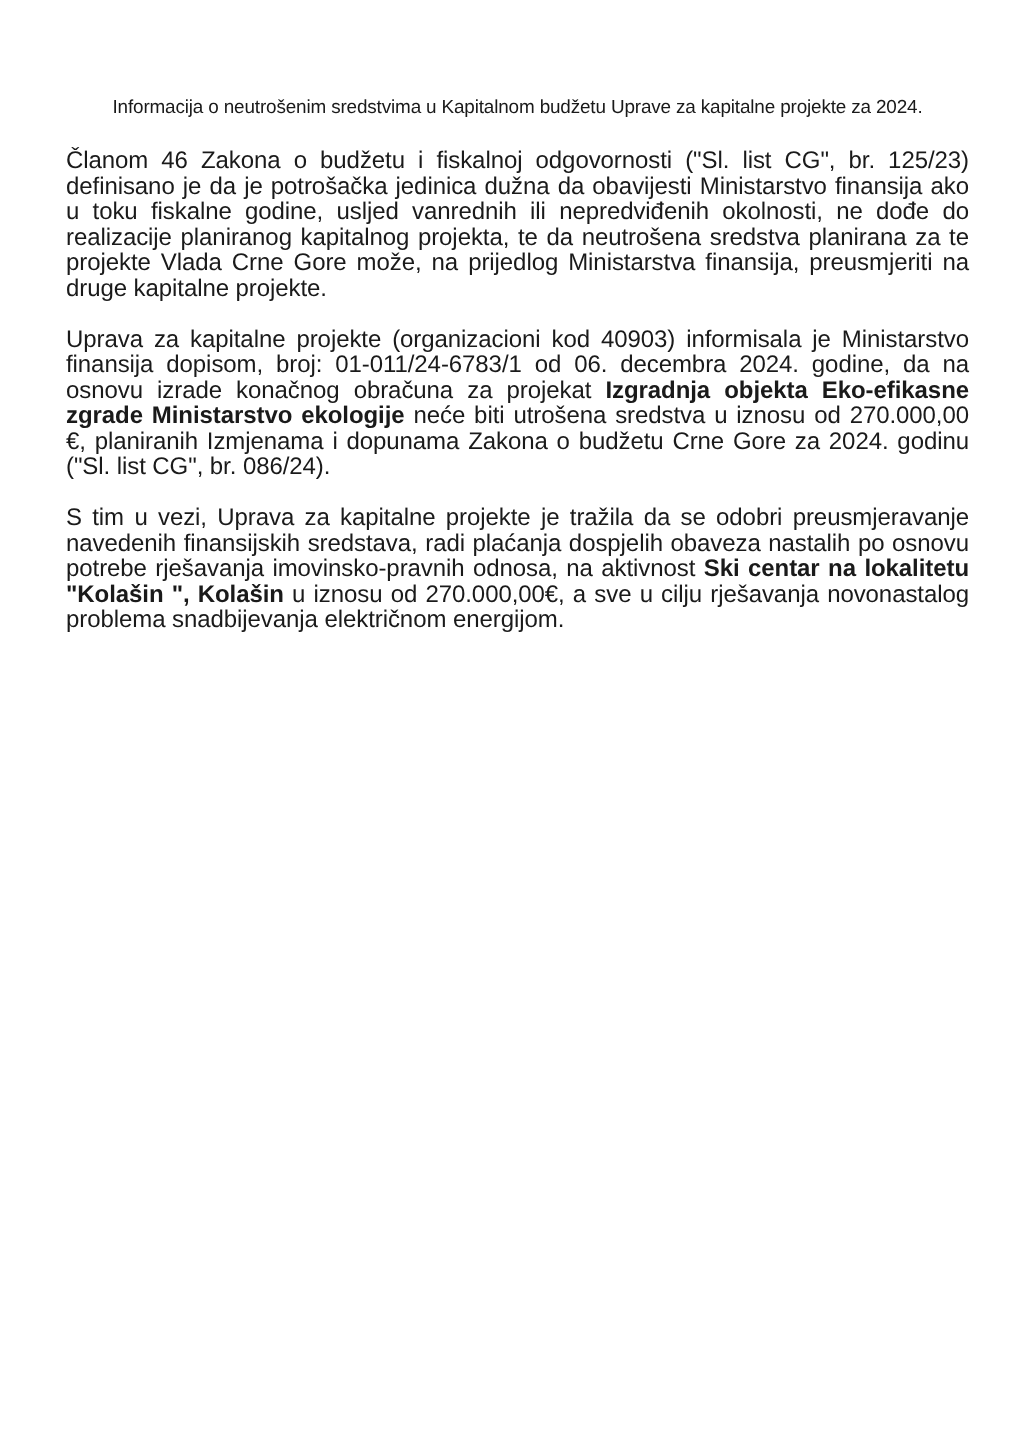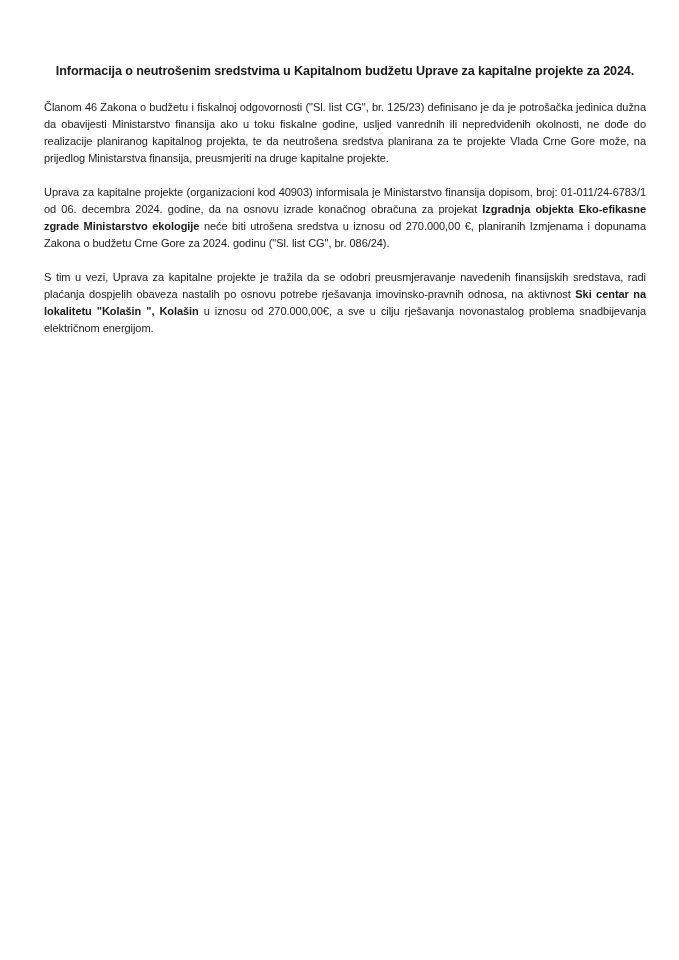--- a/index.html
+++ b/index.html
@@ -1,21 +1,21 @@
 <!DOCTYPE html>
 <html><head>
 <meta charset="utf-8">
 <style>
   html, body { margin: 0; padding: 0; background: #ffffff; }
   body { width: 679px; height: 960px; position: relative; overflow: hidden; }
   .page { position: absolute; left: 44px; top: 62px; width: 602px; color: #1a1a1a;
           font-family: "Liberation Sans", sans-serif; }
-  .title { text-align: center; font-weight: bold; font-size: 12.6px; line-height: 19px;
+  .title { text-align: center; font-weight: normal; font-size: 12.6px; line-height: 19px;
            margin: 0 0 18px 0; letter-spacing: -0.1px; }
-  .para { font-size: 11px; line-height: 17px; text-align: justify; margin: 14px 0 17px 0;
+  .para { font-size: 16px; line-height: 17px; text-align: justify; margin: 14px 0 17px 0;
           letter-spacing: -0.05px; }
   .para b { font-weight: bold; }
 </style>
 </head>
 <body>
 
 <div class="page">
   <div class="title">
     <div>Informacija o neutrošenim sredstvima u Kapitalnom budžetu Uprave za kapitalne projekte za 2024.</div>
   </div>

